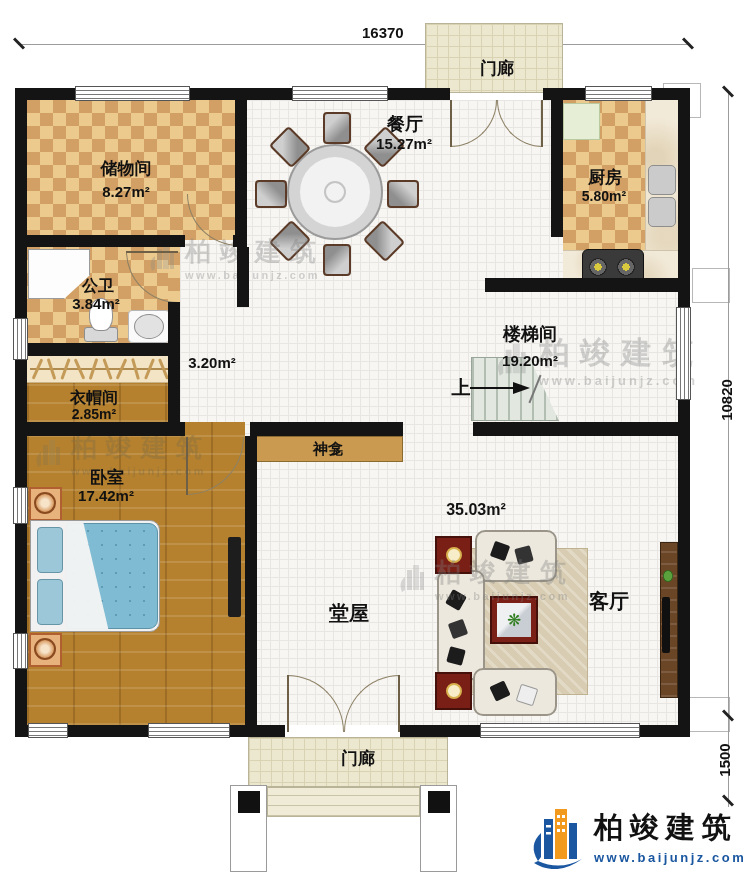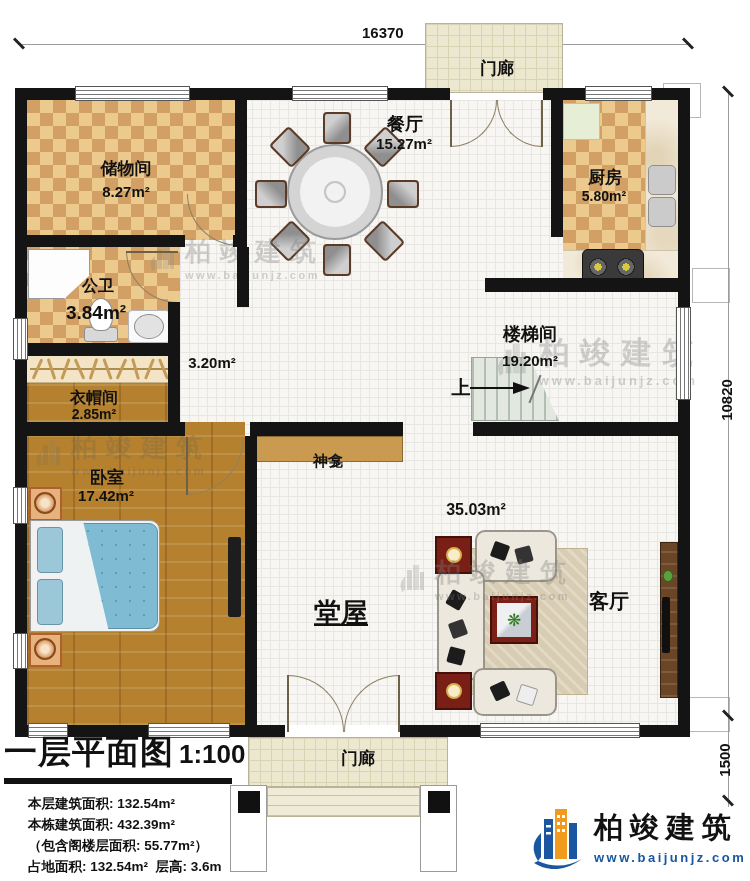--- a/index.html
+++ b/index.html
@@ -221,31 +221,31 @@
   <div class="abs" style="left:662px;top:597px;width:8px;height:56px;background:#101010;border-radius:2px;z-index:4;"></div>
   <div class="abs" style="left:663px;top:570px;width:10px;height:12px;border-radius:50%;background:radial-gradient(#5aa03c 0 55%,#2e6a1e 60%);z-index:4;"></div>
 
   <div class="lab" style="left:405px;top:124px;font-size:18px;">餐厅</div>
   <div class="lab" style="left:404px;top:143px;font-size:15px;">15.27m²</div>
   <div class="lab" style="left:126px;top:168px;font-size:17px;">储物间</div>
   <div class="lab" style="left:126px;top:191px;font-size:15px;">8.27m²</div>
   <div class="lab" style="left:605px;top:177px;font-size:17px;">厨房</div>
   <div class="lab" style="left:604px;top:196px;font-size:14px;">5.80m²</div>
   <div class="lab" style="left:98px;top:286px;font-size:16px;">公卫</div>
-  <div class="lab" style="left:96px;top:313px;font-size:19px;">3.84m²</div>
+  <div class="lab" style="left:96px;top:303px;font-size:15px;">3.84m²</div>
   <div class="lab" style="left:530px;top:334px;font-size:18px;">楼梯间</div>
   <div class="lab" style="left:530px;top:360px;font-size:15px;">19.20m²</div>
   <div class="lab" style="left:212px;top:362px;font-size:15px;">3.20m²</div>
   <div class="lab" style="left:94px;top:398px;font-size:16px;">衣帽间</div>
   <div class="lab" style="left:94px;top:414px;font-size:14px;">2.85m²</div>
   <div class="lab" style="left:107px;top:477px;font-size:17px;">卧室</div>
   <div class="lab" style="left:106px;top:495px;font-size:15px;">17.42m²</div>
-  <div class="lab" style="left:328px;top:449px;font-size:15px;margin-top:12px;">神龛</div>
+  <div class="lab" style="left:328px;top:449px;font-size:15px;">神龛</div>
   <div class="lab" style="left:476px;top:510px;font-size:16px;">35.03m²</div>
-  <div class="lab" style="left:341px;top:613px;font-size:27px;text-decoration:underline;">堂屋</div>
+  <div class="lab" style="left:349px;top:613px;font-size:20px;">堂屋</div>
   <div class="lab" style="left:609px;top:601px;font-size:20px;">客厅</div>
   <div class="lab" style="left:461px;top:388px;font-size:19px;">上</div>
 
   <div class="wm" style="left:148px;top:234px;">
     <svg width="30" height="34" viewBox="0 0 30 34">
         <path d="M4 30 Q0 20 7 15 L7 28 Z" fill="#8a8a8a"></path>
         <rect x="9" y="8" width="5" height="20" fill="#8a8a8a"></rect>
         <rect x="15" y="3" width="6" height="25" fill="#a0a0a0"></rect>
         <rect x="22" y="10" width="4" height="18" fill="#8a8a8a"></rect>
       </svg>
@@ -292,35 +292,20 @@
   </div>
 
   <div class="porch abs" style="left:248px;top:737px;width:200px;height:50px;z-index:2;"></div>
   <div class="abs" style="left:267px;top:787px;width:153px;height:30px;background:#f0ebd6;border:1px solid #b9b398;background-image:repeating-linear-gradient(0deg,#c9c3a8 0 1px,transparent 1px 10px);z-index:2;"></div>
   <div class="abs" style="left:230px;top:785px;width:37px;height:87px;background:#fff;border:1px solid #9a9a9a;z-index:3;"></div>
   <div class="abs" style="left:238px;top:791px;width:22px;height:22px;background:#111;z-index:4;"></div>
   <div class="abs" style="left:420px;top:785px;width:37px;height:87px;background:#fff;border:1px solid #9a9a9a;z-index:3;"></div>
   <div class="abs" style="left:428px;top:791px;width:22px;height:22px;background:#111;z-index:4;"></div>
   <div class="lab" style="left:358px;top:758px;font-size:17px;">门廊</div>
 
-  <div class="abs" style="left:4px;top:730px;width:250px;z-index:10;">
-    <div style="display:flex;align-items:baseline;gap:5px;">
-      <span style="font-size:33px;font-weight:bold;letter-spacing:1px;">一层平面图</span>
-      <span style="font-size:26px;font-weight:600;">1:100</span>
-    </div>
-    <div style="width:228px;height:6px;background:#111;margin-top:3px;"></div>
-    <div style="margin-top:9px;margin-left:24px;font-size:13.5px;font-weight:bold;line-height:21px;">
-      <div>本层建筑面积: 132.54m²</div>
-      <div>本栋建筑面积: 432.39m²</div>
-      <div>（包含阁楼层面积: 55.77m²）</div>
-      <div>
-        <span>占地面积: 132.54m²</span>&nbsp;&nbsp;<span>层高: 3.6m</span>
-      </div>
-    </div>
-  </div>
 
   <div class="abs" style="left:528px;top:803px;display:flex;align-items:center;gap:8px;z-index:10;">
     <svg width="58" height="66" viewBox="0 0 58 66">
       <path d="M10 58 Q0 42 13 30 L13 54 Z" fill="#1a57a0"></path>
       <path d="M6 60 Q29 74 54 56 Q32 68 10 58 Z" fill="#1a57a0"></path>
       <rect x="16" y="16" width="9" height="40" fill="#1a57a0"></rect>
       <rect x="27" y="6" width="12" height="50" fill="#f29a1d"></rect>
       <rect x="41" y="20" width="8" height="36" fill="#1a57a0"></rect>
       <rect x="29" y="12" width="3" height="3" fill="#fff"></rect>
         <rect x="34" y="12" width="3" height="3" fill="#fff"></rect>

